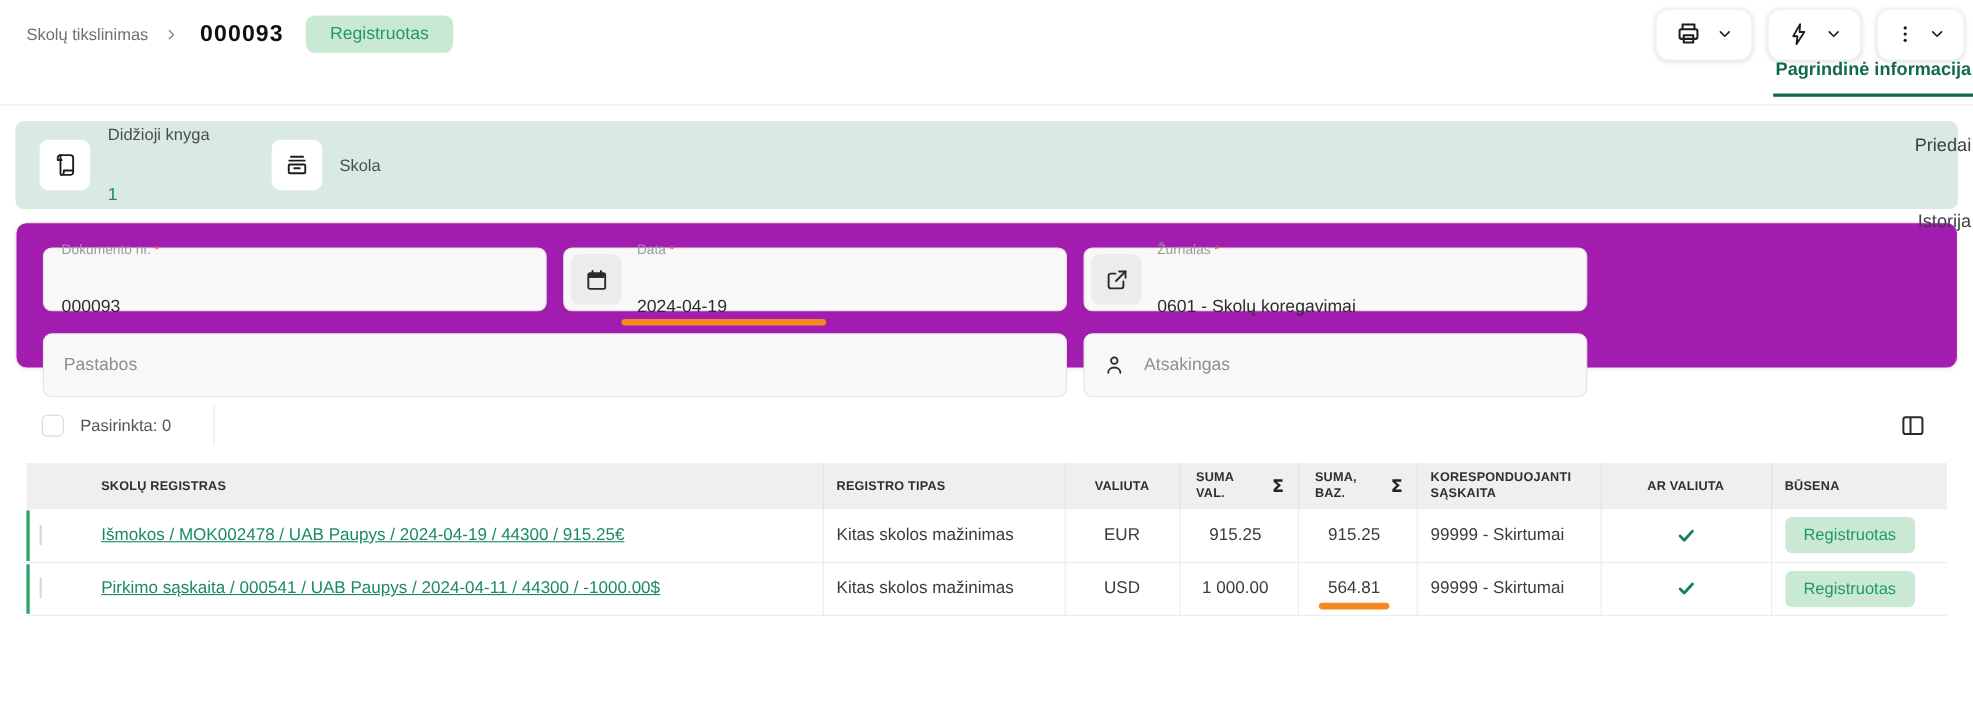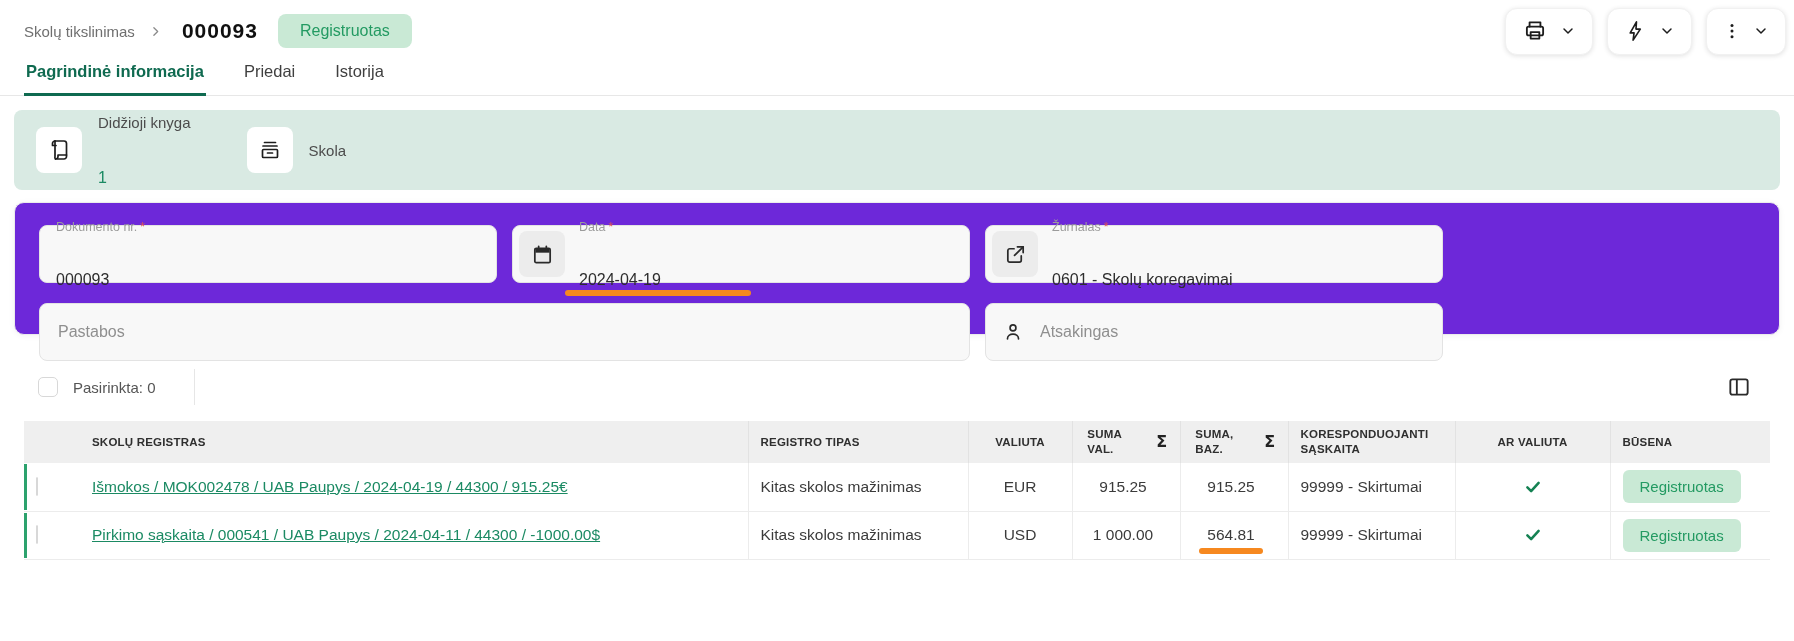--- a/index.html
+++ b/index.html
@@ -23,37 +23,37 @@
     margin-left:20px;background:var(--badge-bg);color:var(--badge-text);
     font-size:16px;padding:8px 22px;border-radius:8px;
   }
   .toolbar{margin-left:auto;display:flex;gap:14px;}
   .tb-btn{
     display:flex;align-items:center;gap:12px;background:#fff;border:1px solid #f1f1f1;
     border-radius:12px;padding:0 16px;height:47px;box-shadow:0 1px 5px rgba(0,0,0,.12);cursor:pointer;
   }
 
   
-  .tabs{display:flex;gap:36px;padding-left:24px;border-bottom:1px solid #e7e7e7;height:42px;align-items:flex-end;}
+  .tabs{display:flex;gap:36px;padding-left:24px;border-bottom:1px solid #e7e7e7;height:42px;align-items:flex-end;flex-direction:column;}
   .tab{font-size:16.5px;color:#3f3f3f;padding:0 2px 12px;border-bottom:3px solid transparent;margin-bottom:-1px;cursor:pointer;}
   .tab.active{color:var(--accent-dark);font-weight:bold;border-bottom-color:var(--accent-dark);}
 
   
   .info-panel{
     margin:14px 14px 0;background:var(--panel-bg);border-radius:8px;height:80px;
     display:flex;align-items:center;padding:0 22px;gap:56px;
   }
   .info-item{display:flex;align-items:center;gap:16px;}
   .icon-box{width:46px;height:46px;background:#fff;border-radius:8px;display:flex;align-items:center;justify-content:center;flex:none;}
   .info-label{font-size:15px;color:#4c4c4c;}
   .info-value{font-size:16px;color:var(--accent-green);margin-top:4px;}
 
   
   .form-card{
-    margin:12px 14px 0;background:#6d28d9;border:1px solid #ececec;border-radius:10px;
+    margin:12px 14px 0;background:#a21caf;border:1px solid #ececec;border-radius:10px;
     box-shadow:0 1px 6px rgba(0,0,0,.05);padding:22px 24px;height:133px;
     display:grid;grid-template-columns:458px 458px 458px 1fr;column-gap:15px;row-gap:20px;
   }
   .field{
     background:#f8f8f8;border:1px solid #e3e3e3;border-radius:8px;height:58px;
     display:flex;align-items:center;padding:0 16px;position:relative;cursor:text;
   }
   .field.with-icon{padding-left:6px;}
   .ficon-box{width:46px;height:46px;background:#ececec;border-radius:8px;display:flex;align-items:center;justify-content:center;margin-right:14px;flex:none;}
   .fstack{display:flex;flex-direction:column;justify-content:center;gap:34px;}

